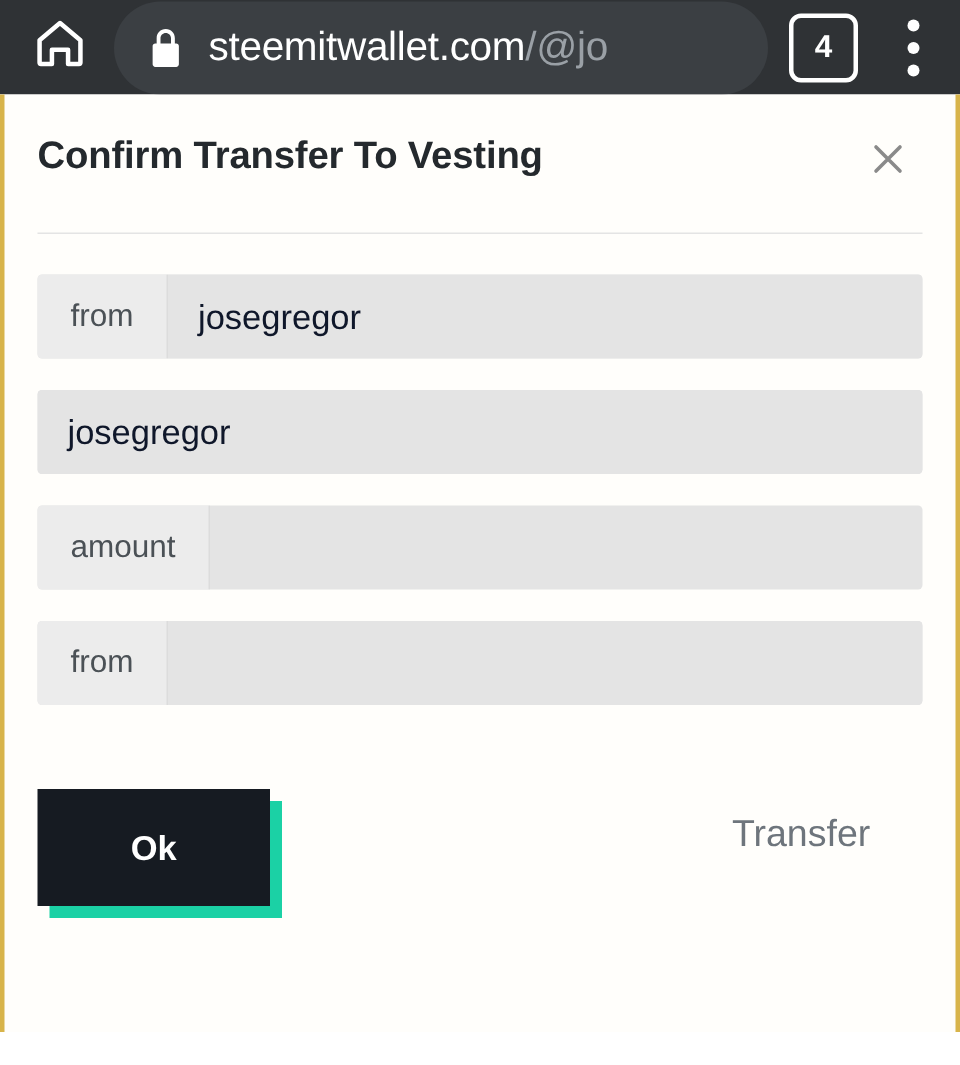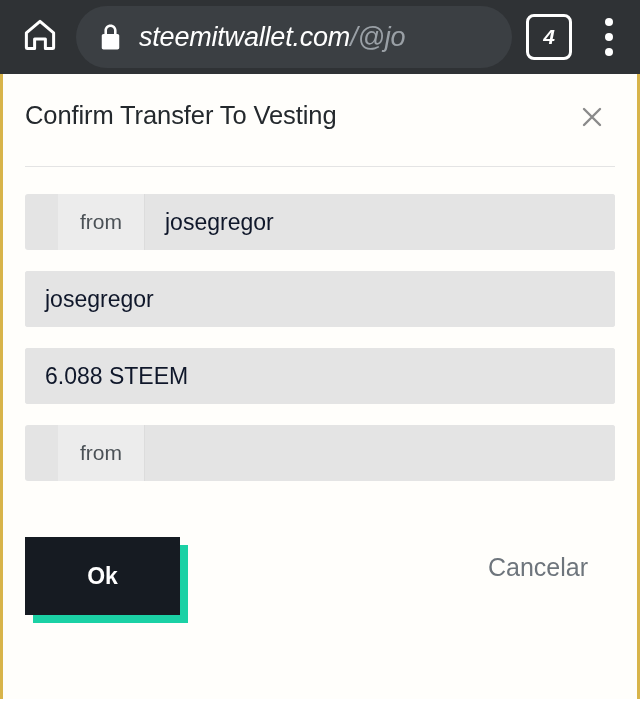--- a/index.html
+++ b/index.html
@@ -11,27 +11,26 @@
     height: 710px;
     overflow: hidden;
     background: #ffffff;
     font-family: "Liberation Sans", sans-serif;
     -webkit-font-smoothing: antialiased;
   }
 
   
   .browser-bar {
     position: relative;
-    height: 74px;
+    height: 63px;
     background: #2f3235;
     display: flex;
     align-items: center;
     box-sizing: border-box;
     padding: 12px 14px;
-    font-style: italic;
   }
   .home-btn {
     width: 52px;
     height: 52px;
     display: flex;
     align-items: center;
     justify-content: center;
     flex: none;
   }
   .url-pill {
@@ -106,21 +105,21 @@
   }
 
   .dialog-header {
     display: flex;
     align-items: flex-start;
     justify-content: space-between;
     padding-top: 26px;
   }
   .dialog-title {
     font-size: 25.5px;
-    font-weight: normal;
+    font-weight: bold;
     color: #24292d;
     letter-spacing: -0.1px;
     line-height: 1.2;
   }
   .close-btn {
     width: 34px;
     height: 34px;
     display: flex;
     align-items: center;
     justify-content: center;
@@ -149,21 +148,20 @@
   .field-label {
     flex: none;
     background: #ececec;
     display: flex;
     align-items: center;
     padding: 0 22px;
     font-size: 21px;
     color: #4b5156;
     border-right: 1px solid #dcdcdc;
     box-sizing: border-box;
-    margin-left: 33px;
   }
   .field-value {
     flex: 1 1 auto;
     background: #e4e4e4;
     display: flex;
     align-items: center;
     padding: 0 20px;
     font-size: 23px;
     color: #0f172a;
     box-sizing: border-box;
@@ -275,31 +273,31 @@
     <div class="field-row">
       <div class="field-label">from</div>
       <div class="field-value">josegregor</div>
     </div>
 
     <div class="field-row">
       <div class="field-value">josegregor</div>
     </div>
 
     <div class="field-row">
-      <div class="field-value">6.088 STEEM</div>
+      <div class="field-label">amount</div>
     </div>
 
     <div class="field-row">
       <div class="field-label">from</div>
       <div class="field-value"></div>
     </div>
 
   </div>
 
   <div class="actions">
     <div class="ok-wrap">
       <div class="ok-shadow"></div>
       <button class="ok-button">Ok</button>
     </div>
-    <div class="cancel-link">Cancelar</div>
+    <div class="cancel-link">Transfer</div>
   </div>
 
 </div>
 
 </body></html>

